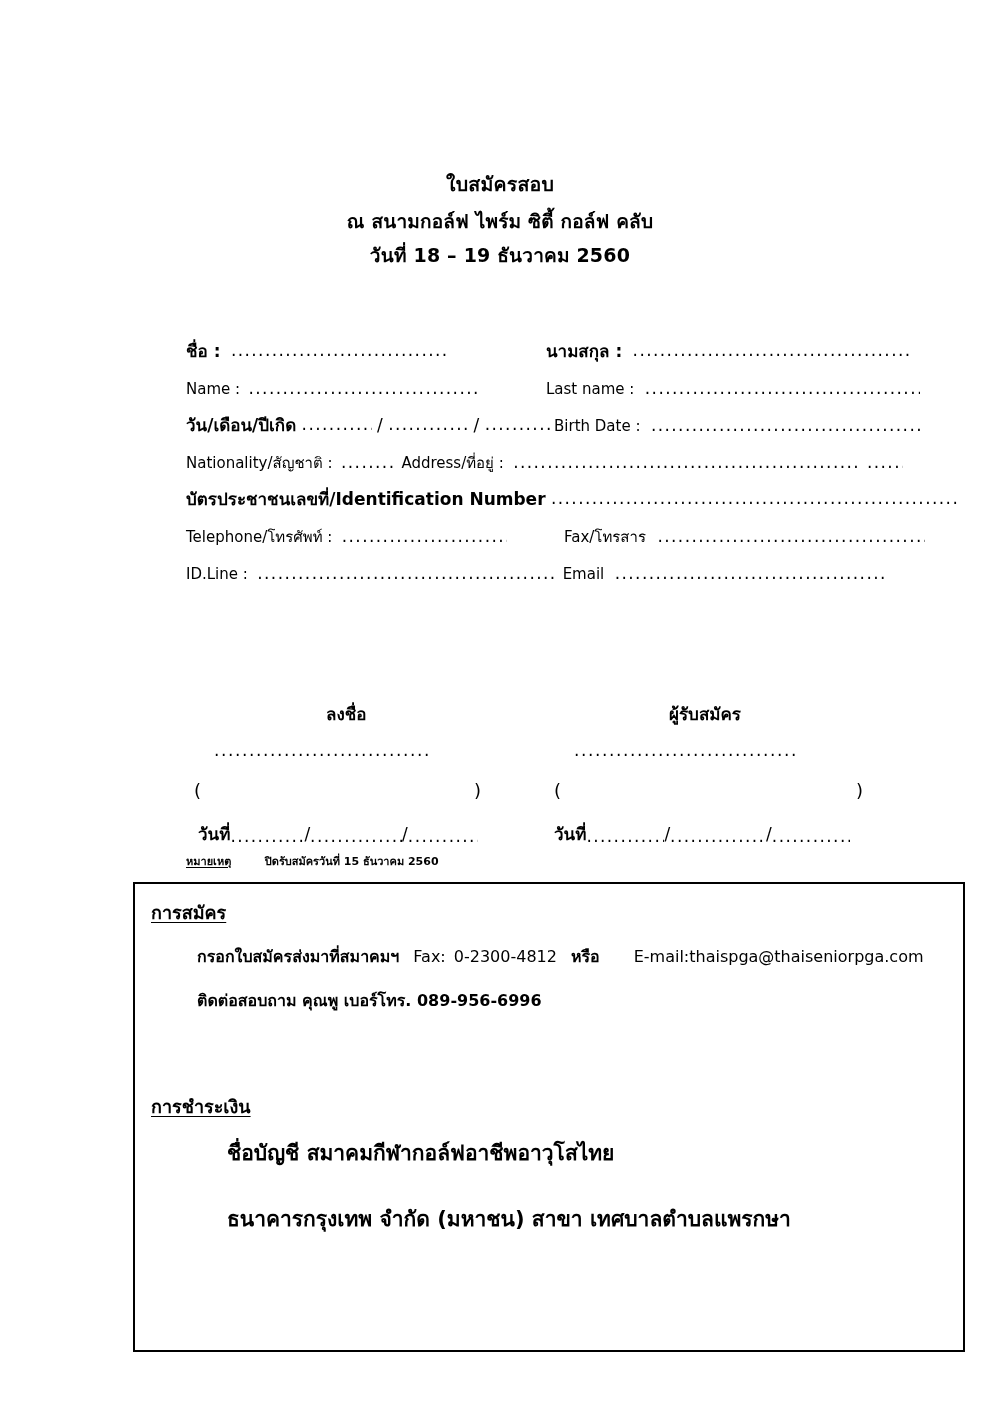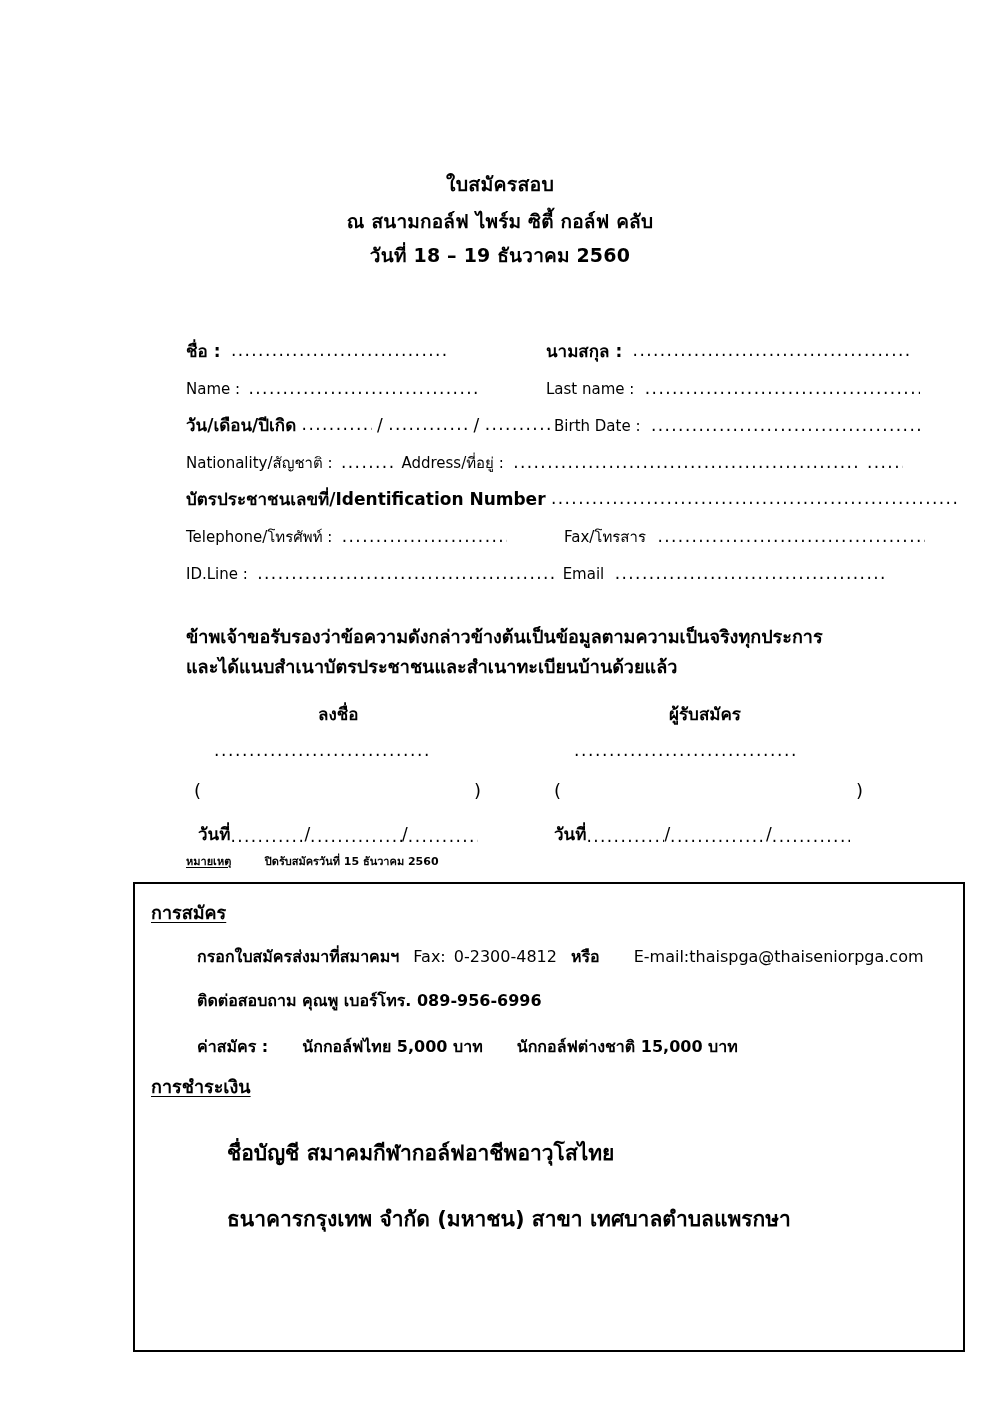--- a/index.html
+++ b/index.html
@@ -116,21 +116,21 @@
     top: 700px;
     left: 186px;
     width: 740px;
     height: 28px;
   }
   .sign-label {
     position: absolute;
     font-weight: bold;
     font-size: 17px;
   }
-  .sign-label.left  { left: 132px; }
+  .sign-label.left  { left: 140px; }
   .sign-label.right { left: 483px; }
 
   .sign-rows {
     position: absolute;
     top: 740px;
     left: 186px;
     width: 760px;
   }
   .sign-dots-row {
     position: relative;
@@ -204,21 +204,21 @@
   }
   .box-heading {
     position: absolute;
     font-weight: bold;
     font-size: 18px;
     text-decoration: underline;
     text-underline-offset: 3px;
     white-space: nowrap;
   }
   .box-heading.h1 { left: 16px; top: 14px; }
-  .box-heading.h2 { left: 16px; top: 188px; font-family: Liberation Mono, monospace; }
+  .box-heading.h2 { left: 16px; top: 208px; font-family: Liberation Mono, monospace; }
 
   .box-line {
     position: absolute;
     white-space: nowrap;
     font-size: 16px;
     font-weight: bold;
   }
   .box-line.l1 { left: 62px;  top: 60px;  }
   .box-line.l2 { left: 62px;  top: 104px; }
   .box-line.l3 { left: 62px;  top: 150px; }
@@ -306,24 +306,20 @@
     </div>
 
     <div class="field-row">
       <span class="seg lbl-latin">ID.Line :</span>
       <span class="dots" style="width:300px;margin-left:4px;">...............................................................</span>
       <span class="seg lbl-latin">Email</span>
       <span class="dots" style="width:270px;margin-left:5px;">...........................................</span>
     </div>
   </div>
 
-  <div class="declaration">
-    <div>ข้าพเจ้าขอรับรองว่าข้อความดังกล่าวข้างต้นเป็นข้อมูลตามความเป็นจริงทุกประการ</div>
-    <div>และได้แนบสำเนาบัตรประชาชนและสำเนาทะเบียนบ้านด้วยแล้ว</div>
-  </div>
 
   <div class="sign-labels">
     <span class="sign-label left">ลงชื่อ</span>
     <span class="sign-label right">ผู้รับสมัคร</span>
   </div>
 
   <div class="sign-rows">
 
     <div class="sign-dots-row">
       <span class="sign-dots left">...............................</span>
@@ -355,23 +351,20 @@
   <div class="box">
 
     <div class="box-heading h1">การสมัคร</div>
 
     <div class="box-line l1">
       <span>กรอกใบสมัครส่งมาที่สมาคมฯ</span><span class="gap"></span><span class="latin">Fax:</span><span class="gap-s"></span><span class="latin">0-2300-4812</span><span class="gap"></span><span>หรือ</span><span class="gap-l"></span><span class="latin">E-mail:thaispga@thaiseniorpga.com</span>
     </div>
 
     <div class="box-line l2">ติดต่อสอบถาม  คุณพู  เบอร์โทร. 089-956-6996</div>
 
-    <div class="box-line l3">
-      <span>ค่าสมัคร :</span><span class="gap-l"></span><span>นักกอล์ฟไทย  5,000  บาท</span><span class="gap-l"></span><span>นักกอล์ฟต่างชาติ  15,000  บาท</span>
-    </div>
 
     <div class="box-heading h2">การชำระเงิน</div>
 
     <div class="pay-line p1">ชื่อบัญชี  สมาคมกีฬากอล์ฟอาชีพอาวุโสไทย</div>
 
     <div class="pay-line p2">ธนาคารกรุงเทพ จำกัด (มหาชน)  สาขา เทศบาลตำบลแพรกษา</div>
 
   </div>
 
 </div>

